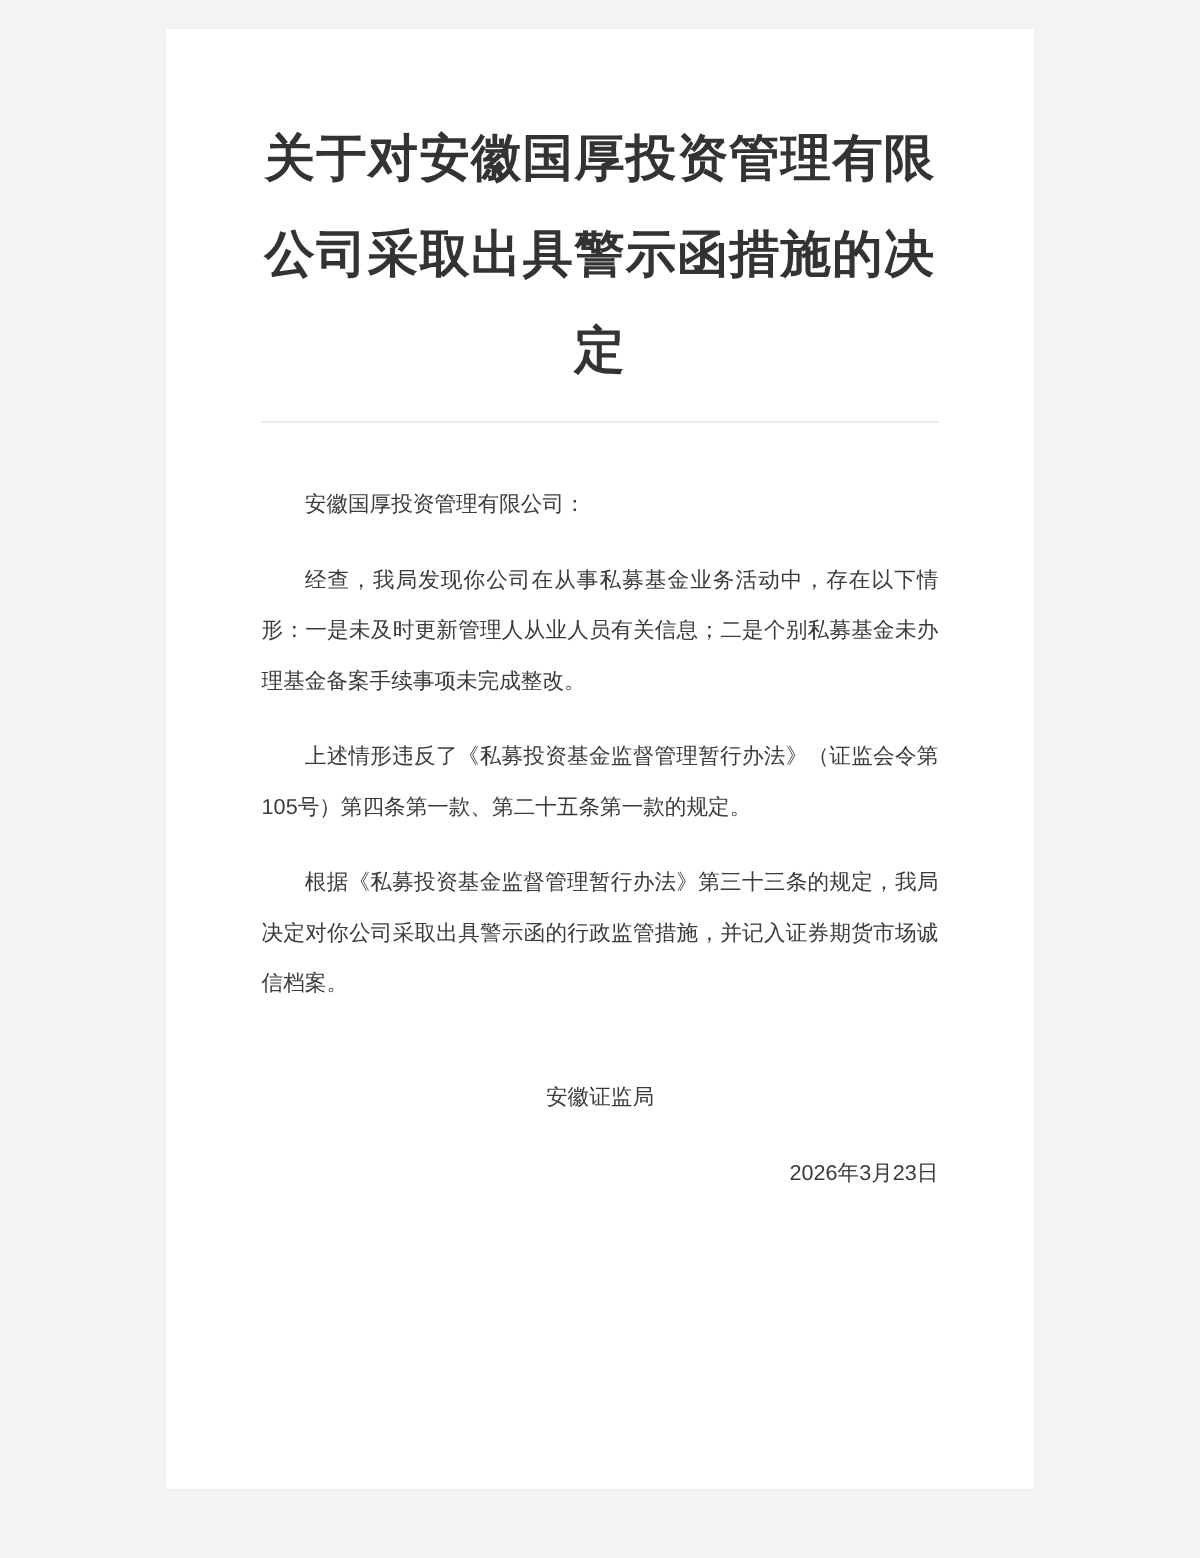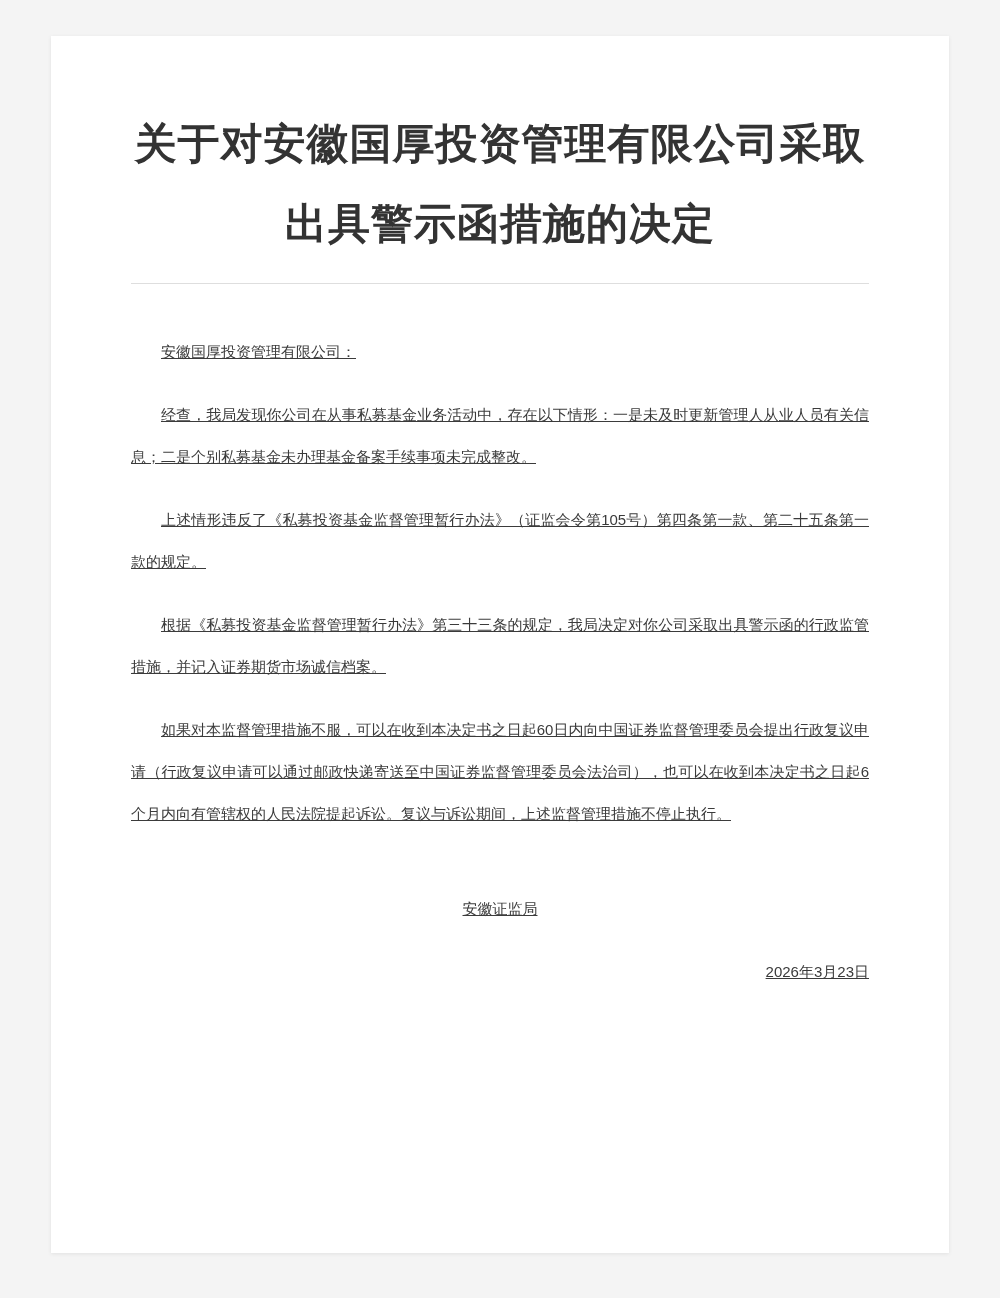--- a/index.html
+++ b/index.html
@@ -20,23 +20,23 @@
   }
   .page {
     position: relative;
     width: 1000px;
     min-height: 1298px;
     margin: 0 auto;
     background: var(--bg);
   }
   .card {
     position: relative;
-    width: 898px;
+    width: 724px;
     margin: 0 auto;
-    top: 36px;
+    top: 24px;
     min-height: 1217px;
     background: var(--card-bg);
     box-shadow: 0 1px 4px rgba(0,0,0,0.08);
     padding: 68px 80px 91px 80px;
   }
   .doc-title {
     margin: 0;
     font-size: 42px;
     line-height: 80px;
     font-weight: 700;
@@ -48,26 +48,25 @@
     border: none;
     border-top: 1px solid var(--divider-color);
     height: 0;
     margin: 19px 0 0 0;
   }
   .content {
     padding-top: 47px;
   }
   .content p {
     margin: 0 0 21px 0;
-    font-size: 15px;
+    font-size: 18px;
     line-height: 42px;
     color: var(--body-color);
     text-align: justify;
     text-indent: 2em;
-    text-decoration: underline;
   }
   .content p.signature {
     margin-top: 53px;
     text-align: center;
     text-indent: 0;
   }
   .content p.date {
     text-align: right;
     text-indent: 0;
     margin-bottom: 12px;
@@ -78,18 +77,17 @@
 
 <div class="page">
   <div class="card">
     <h1 class="doc-title">关于对安徽国厚投资管理有限公司采取出具警示函措施的决定</h1>
     <hr class="divider">
     <div class="content">
       <p>安徽国厚投资管理有限公司：</p>
       <p>经查，我局发现你公司在从事私募基金业务活动中，存在以下情形：一是未及时更新管理人从业人员有关信息；二是个别私募基金未办理基金备案手续事项未完成整改。</p>
       <p>上述情形违反了《私募投资基金监督管理暂行办法》（证监会令第105号）第四条第一款、第二十五条第一款的规定。</p>
       <p>根据《私募投资基金监督管理暂行办法》第三十三条的规定，我局决定对你公司采取出具警示函的行政监管措施，并记入证券期货市场诚信档案。</p>
-      <p>如果对本监督管理措施不服，可以在收到本决定书之日起60日内向中国证券监督管理委员会提出行政复议申请（行政复议申请可以通过邮政快递寄送至中国证券监督管理委员会法治司），也可以在收到本决定书之日起6个月内向有管辖权的人民法院提起诉讼。复议与诉讼期间，上述监督管理措施不停止执行。</p>
       <p class="signature">安徽证监局</p>
       <p class="date">2026年3月23日</p>
     </div>
   </div>
 </div>
 
 </body></html>

